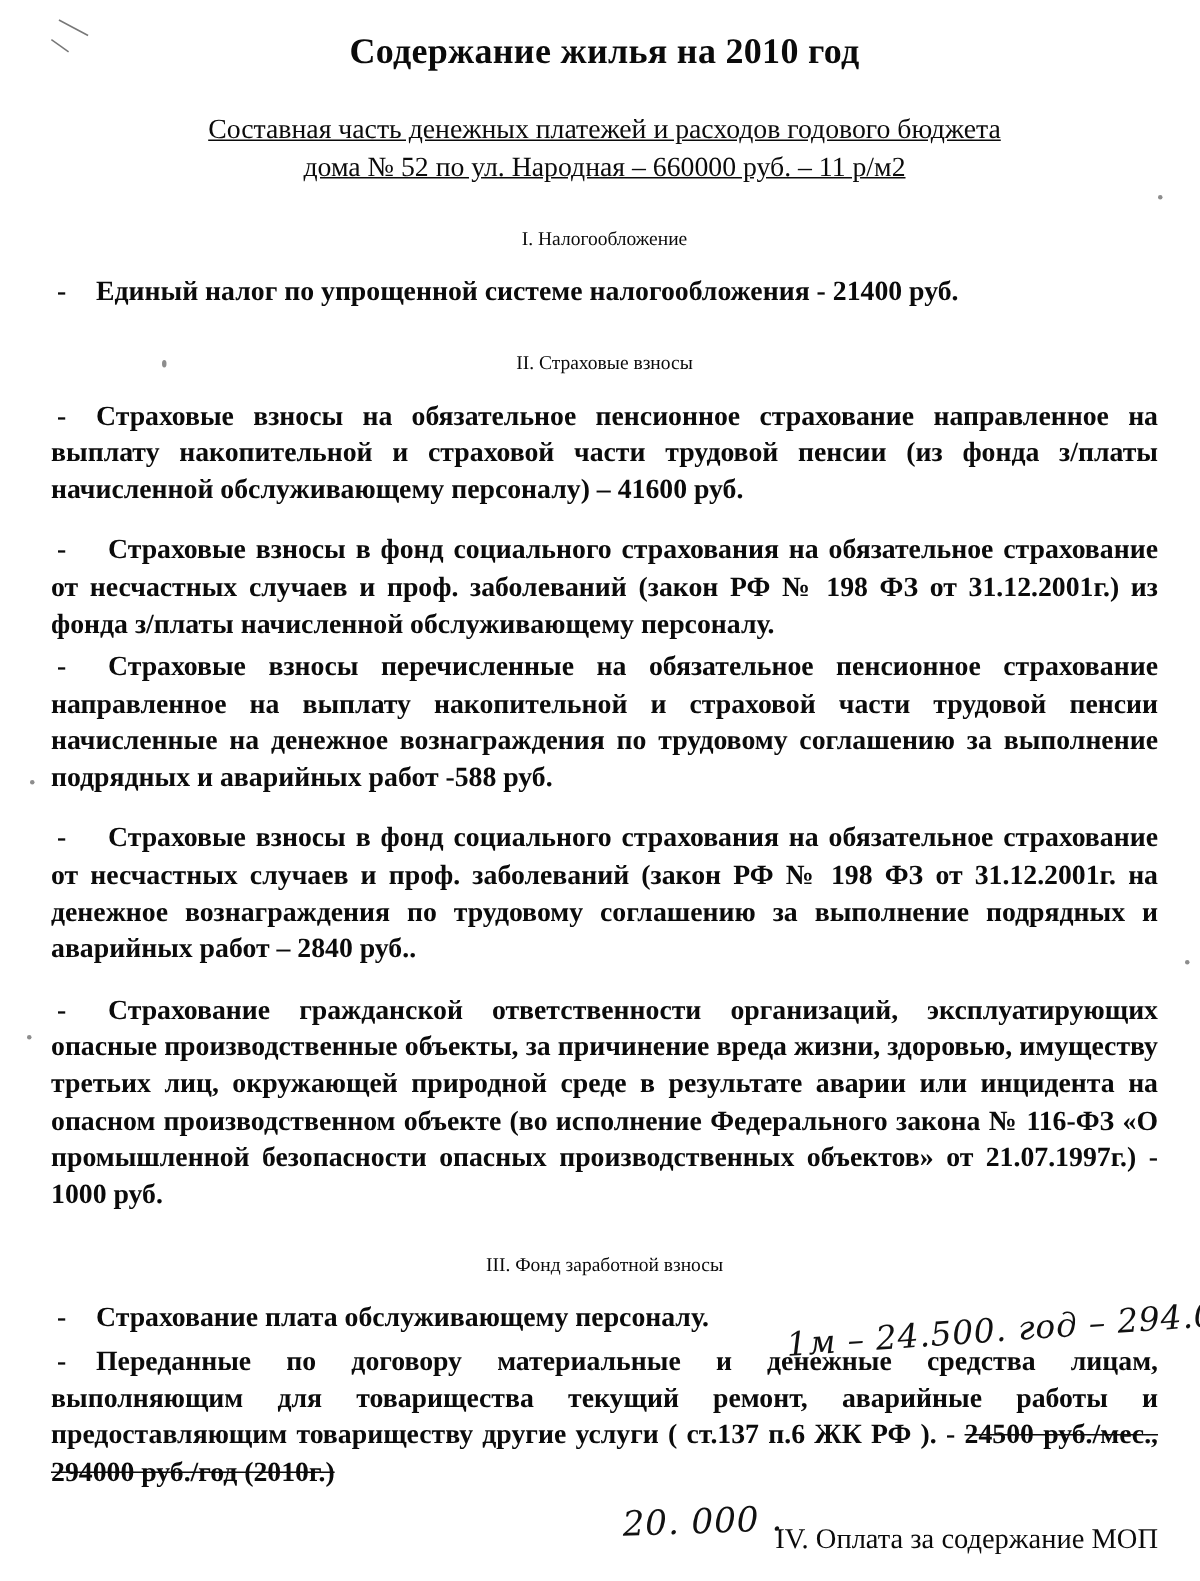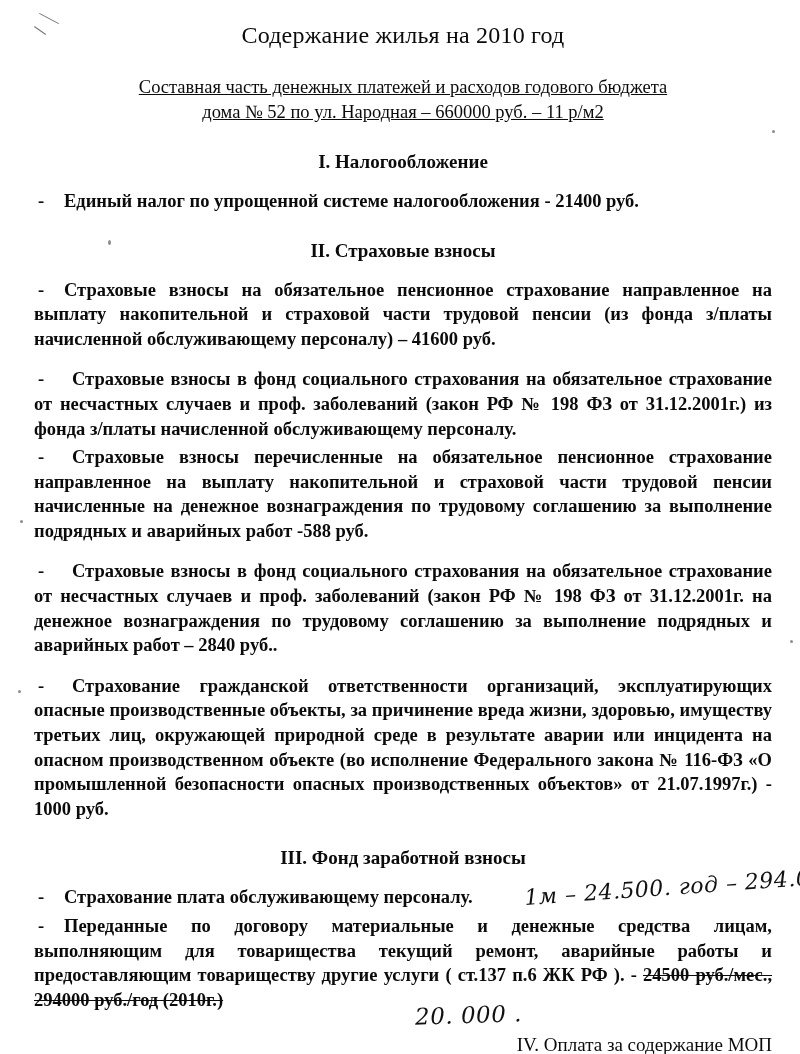--- a/index.html
+++ b/index.html
@@ -16,36 +16,36 @@
     color: #0b0b0b;
   }
   .page {
     position: absolute;
     inset: 0;
     padding: 14px 28px 0 34px;
     box-sizing: border-box;
   }
   .doc-title {
     text-align: center;
-    font-weight: normal;
+    font-weight: bold;
     font-size: 24px;
     letter-spacing: 0.2px;
     margin: 8px 0 0 0;
   }
   .subtitle {
     text-align: center;
     font-size: 18.5px;
     line-height: 1.35;
     margin: 26px 30px 0 30px;
     text-decoration: underline;
   }
   .section-head {
     text-align: center;
-    font-weight: bold;
-    font-size: 19px;
+    font-weight: normal;
+    font-size: 13px;
     margin: 26px 0 0 0;
   }
   .para {
     font-size: 18.5px;
     line-height: 1.33;
     margin: 16px 0 0 0;
     text-align: justify;
     text-justify: inter-word;
     font-weight: bold;
   }

